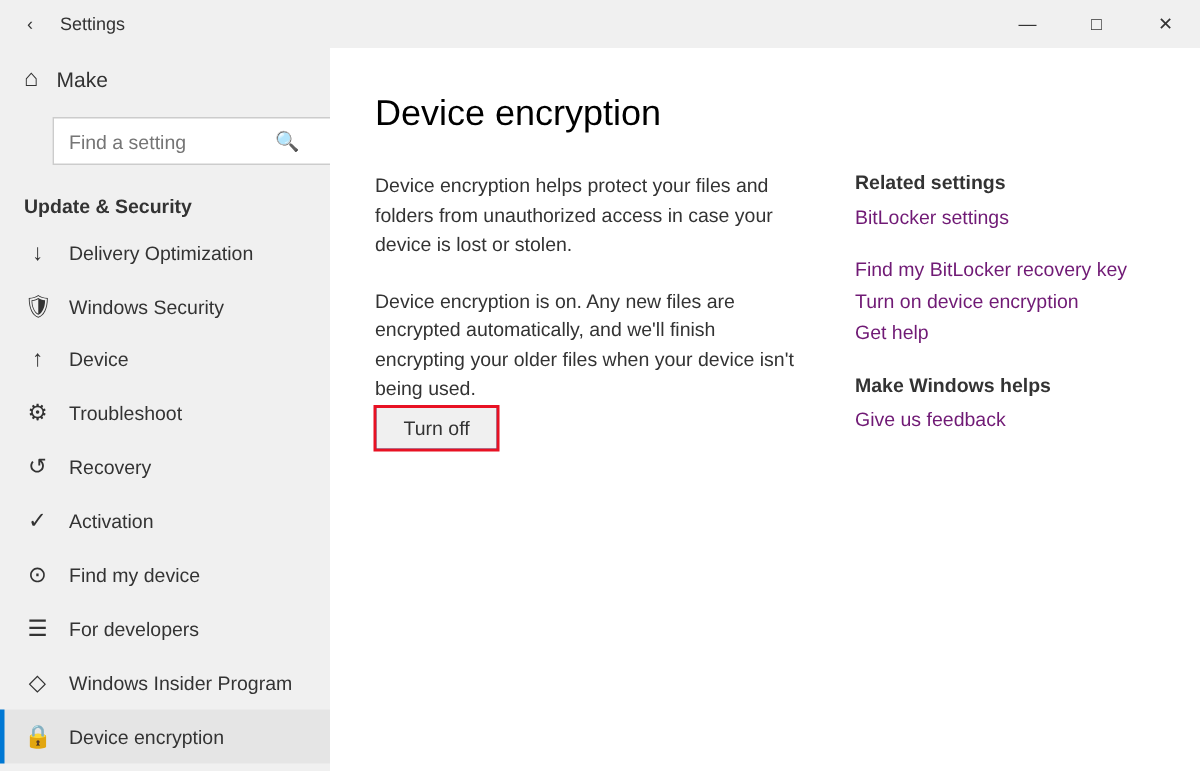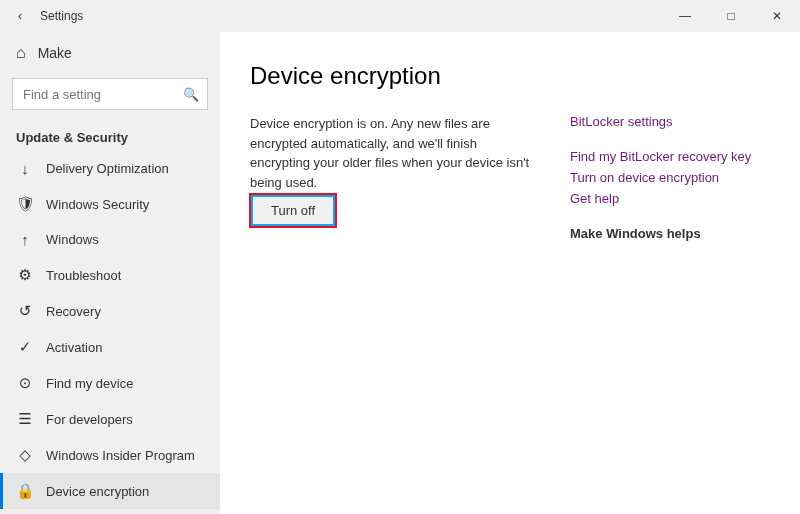--- a/index.html
+++ b/index.html
@@ -95,20 +95,21 @@
       position: relative;
     }
     .sidebar-search input {
       width: 100%;
       height: 32px;
       padding: 0 32px 0 10px;
       border: 1px solid #ccc;
       background: white;
       font-size: 13px;
       outline: none;
+      margin-left: 23px;
     }
     .sidebar-search-icon {
       position: absolute;
       right: 8px;
       top: 50%;
       transform: translateY(-50%);
       font-size: 13px;
       color: #555;
     }
 
@@ -177,21 +178,21 @@
     .content-status {
       font-size: 13px;
       color: #333;
       line-height: 1.5;
       margin-bottom: 2px;
     }
 
     .turn-off-btn {
       display: inline-block;
       padding: 6px 18px;
-      border: 3px solid #0ea5e9;
+      border: 1px solid #0ea5e9;
       background: #f0f0f0;
       font-size: 13px;
       cursor: pointer;
       color: #333;
       outline: 2px solid #e81123;
       outline-offset: -1px;
     }
 
     
     .content-right {
@@ -250,21 +251,21 @@
     <div class="sidebar-item">
       <span class="sidebar-item-icon">↓</span>
       <span>Delivery Optimization</span>
     </div>
     <div class="sidebar-item">
       <span class="sidebar-item-icon">🛡</span>
       <span>Windows Security</span>
     </div>
     <div class="sidebar-item">
       <span class="sidebar-item-icon">↑</span>
-      <span>Windows</span>
+      <span>Device</span>
     </div>
     <div class="sidebar-item">
       <span class="sidebar-item-icon">⚙</span>
       <span>Troubleshoot</span>
     </div>
     <div class="sidebar-item">
       <span class="sidebar-item-icon">↺</span>
       <span>Recovery</span>
     </div>
     <div class="sidebar-item">
@@ -287,34 +288,37 @@
       <span class="sidebar-item-icon">🔒</span>
       <span>Device encryption</span>
     </div>
   </div>
 
   <div class="content">
     <h1 class="content-title">Device encryption</h1>
 
     <div class="content-body">
       <div class="content-main">
+        <p class="content-description">Device encryption helps protect your files and folders from unauthorized access in case your device is lost or stolen.</p>
         <p class="content-status">Device encryption is on. Any new files are encrypted automatically, and we'll finish encrypting your older files when your device isn't being used.</p>
         <button class="turn-off-btn">Turn off</button>
       </div>
 
       <div class="content-right">
         <div class="right-section">
+          <div class="right-section-title">Related settings</div>
           <a class="right-link">BitLocker settings</a>
         </div>
 
         <div class="right-section">
           <a class="right-link">Find my BitLocker recovery key</a>
           <a class="right-link">Turn on device encryption</a>
           <a class="right-link">Get help</a>
         </div>
 
         <div class="right-section">
           <div class="right-section-title">Make Windows helps</div>
+          <a class="right-link">Give us feedback</a>
         </div>
       </div>
     </div>
   </div>
 </div>
 
 </body></html>

